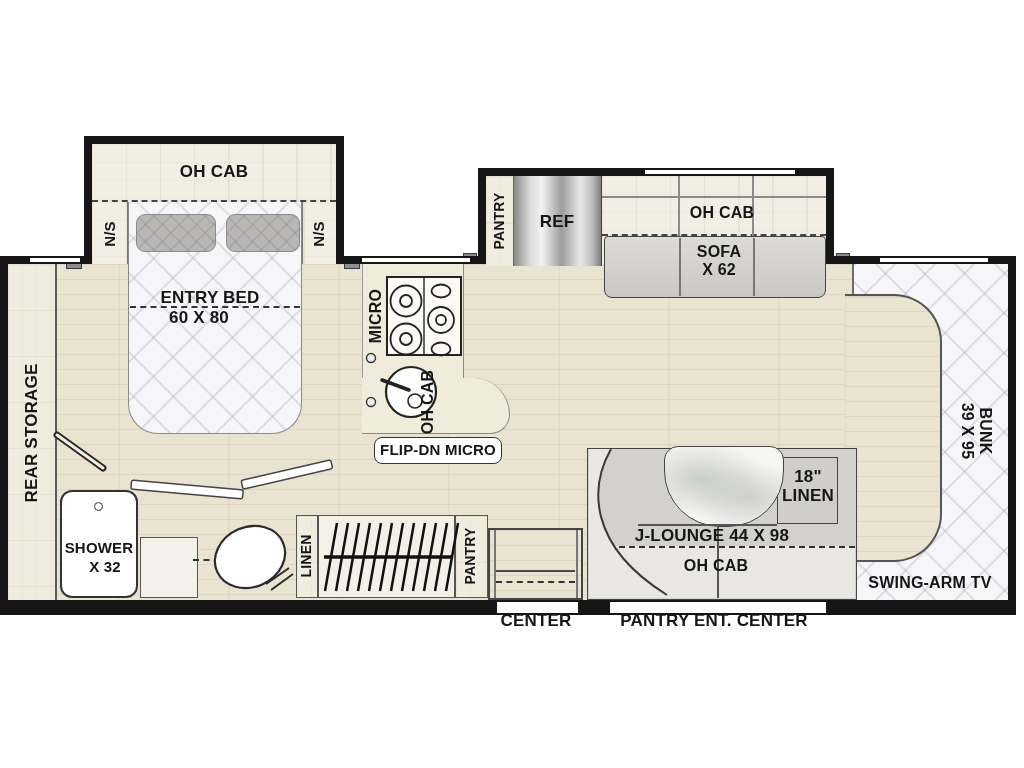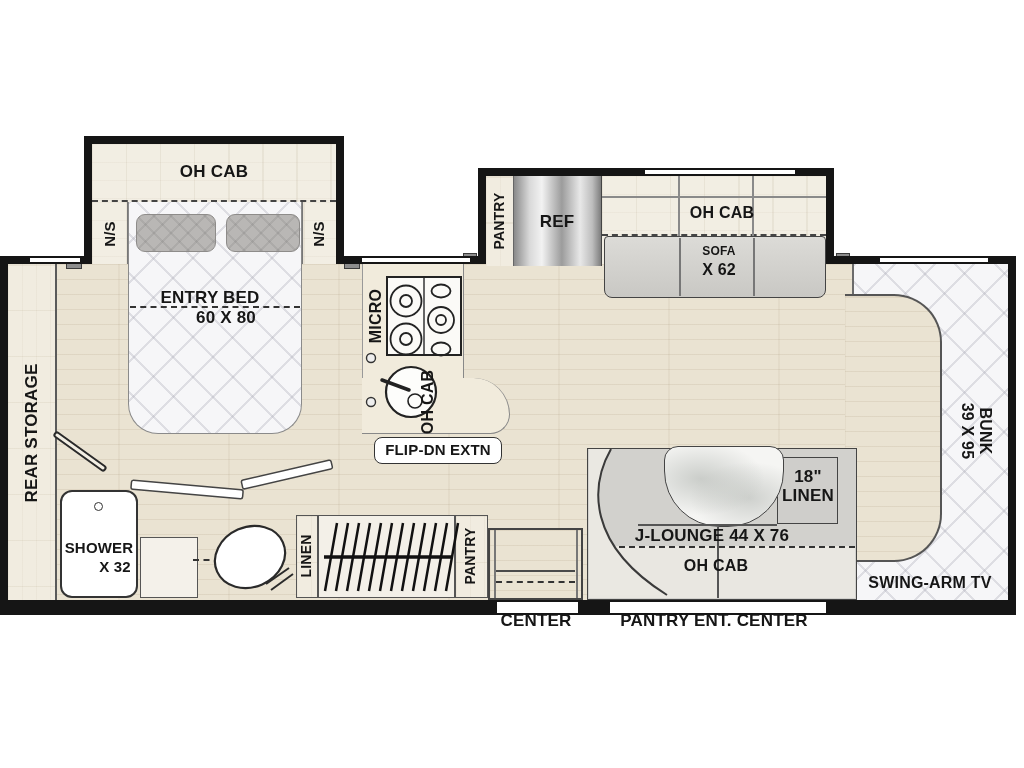--- a/index.html
+++ b/index.html
@@ -153,36 +153,36 @@
       <path d="M611,449 C590,486 587,545 667,595 L589,595 L589,449 Z" fill="#eae8e2" stroke="none"></path>
       <path d="M611,449 C590,486 587,545 667,595" fill="none" stroke="#3a3a3a" stroke-width="2"></path>
     </g>
   </svg>
 
   <div>
     <div class="lab" style="left:214px;top:172px;font-size:17px;">OH CAB</div>
     <div class="lab vlab" style="left:110px;top:234px;font-size:15px;">N/S</div>
     <div class="lab vlab" style="left:319px;top:234px;font-size:15px;">N/S</div>
     <div class="lab" style="left:210px;top:298px;font-size:17px;">ENTRY BED</div>
-    <div class="lab" style="left:226px;top:318px;font-size:17px;">60 X 80</div>
+    <div class="lab" style="left:199px;top:318px;font-size:17px;">60 X 80</div>
     <div class="lab vlab" style="left:32px;top:433px;font-size:17px;">REAR STORAGE</div>
     <div class="lab vlab" style="left:376px;top:316px;font-size:16px;">MICRO</div>
     <div class="lab vlab" style="left:428px;top:402px;font-size:16px;">OH CAB</div>
-    <div class="lab" style="left:438px;top:450px;font-size:15px;">FLIP-DN EXTN</div>
+    <div class="lab" style="left:438px;top:450px;font-size:15px;">FLIP-DN MICRO</div>
     <div class="lab" style="left:99px;top:548px;font-size:15px;">SHOWER</div>
-    <div class="lab" style="left:115px;top:567px;font-size:15px;">X 32</div>
+    <div class="lab" style="left:105px;top:567px;font-size:15px;">X 32</div>
     <div class="lab vlab" style="left:307px;top:556px;font-size:14px;">LINEN</div>
     <div class="lab vlab" style="left:471px;top:556px;font-size:14px;">PANTRY</div>
     <div class="lab" style="left:536px;top:621px;font-size:17px;">CENTER</div>
     <div class="lab vlab" style="left:500px;top:221px;font-size:14px;">PANTRY</div>
     <div class="lab" style="left:557px;top:222px;font-size:17px;">REF</div>
     <div class="lab" style="left:722px;top:213px;font-size:16px;">OH CAB</div>
-    <div class="lab" style="left:719px;top:252px;font-size:12px;">SOFA</div>
+    <div class="lab" style="left:719px;top:252px;font-size:16px;">SOFA</div>
     <div class="lab" style="left:719px;top:270px;font-size:16px;">X 62</div>
-    <div class="lab" style="left:712px;top:536px;font-size:17px;">J-LOUNGE 44 X 76</div>
+    <div class="lab" style="left:712px;top:536px;font-size:17px;">J-LOUNGE 44 X 98</div>
     <div class="lab" style="left:808px;top:477px;font-size:17px;">18"</div>
     <div class="lab" style="left:808px;top:496px;font-size:17px;">LINEN</div>
     <div class="lab" style="left:716px;top:566px;font-size:16px;">OH CAB</div>
     <div class="lab" style="left:714px;top:621px;font-size:17px;">PANTRY ENT. CENTER</div>
     <div class="lab" style="left:930px;top:583px;font-size:16px;">SWING-ARM TV</div>
     <div class="lab rlab" style="left:976px;top:431px;font-size:16px;">
       <span style="display:block;">BUNK</span>
       <span style="display:block;">39 X 95</span>
     </div>
   </div>

